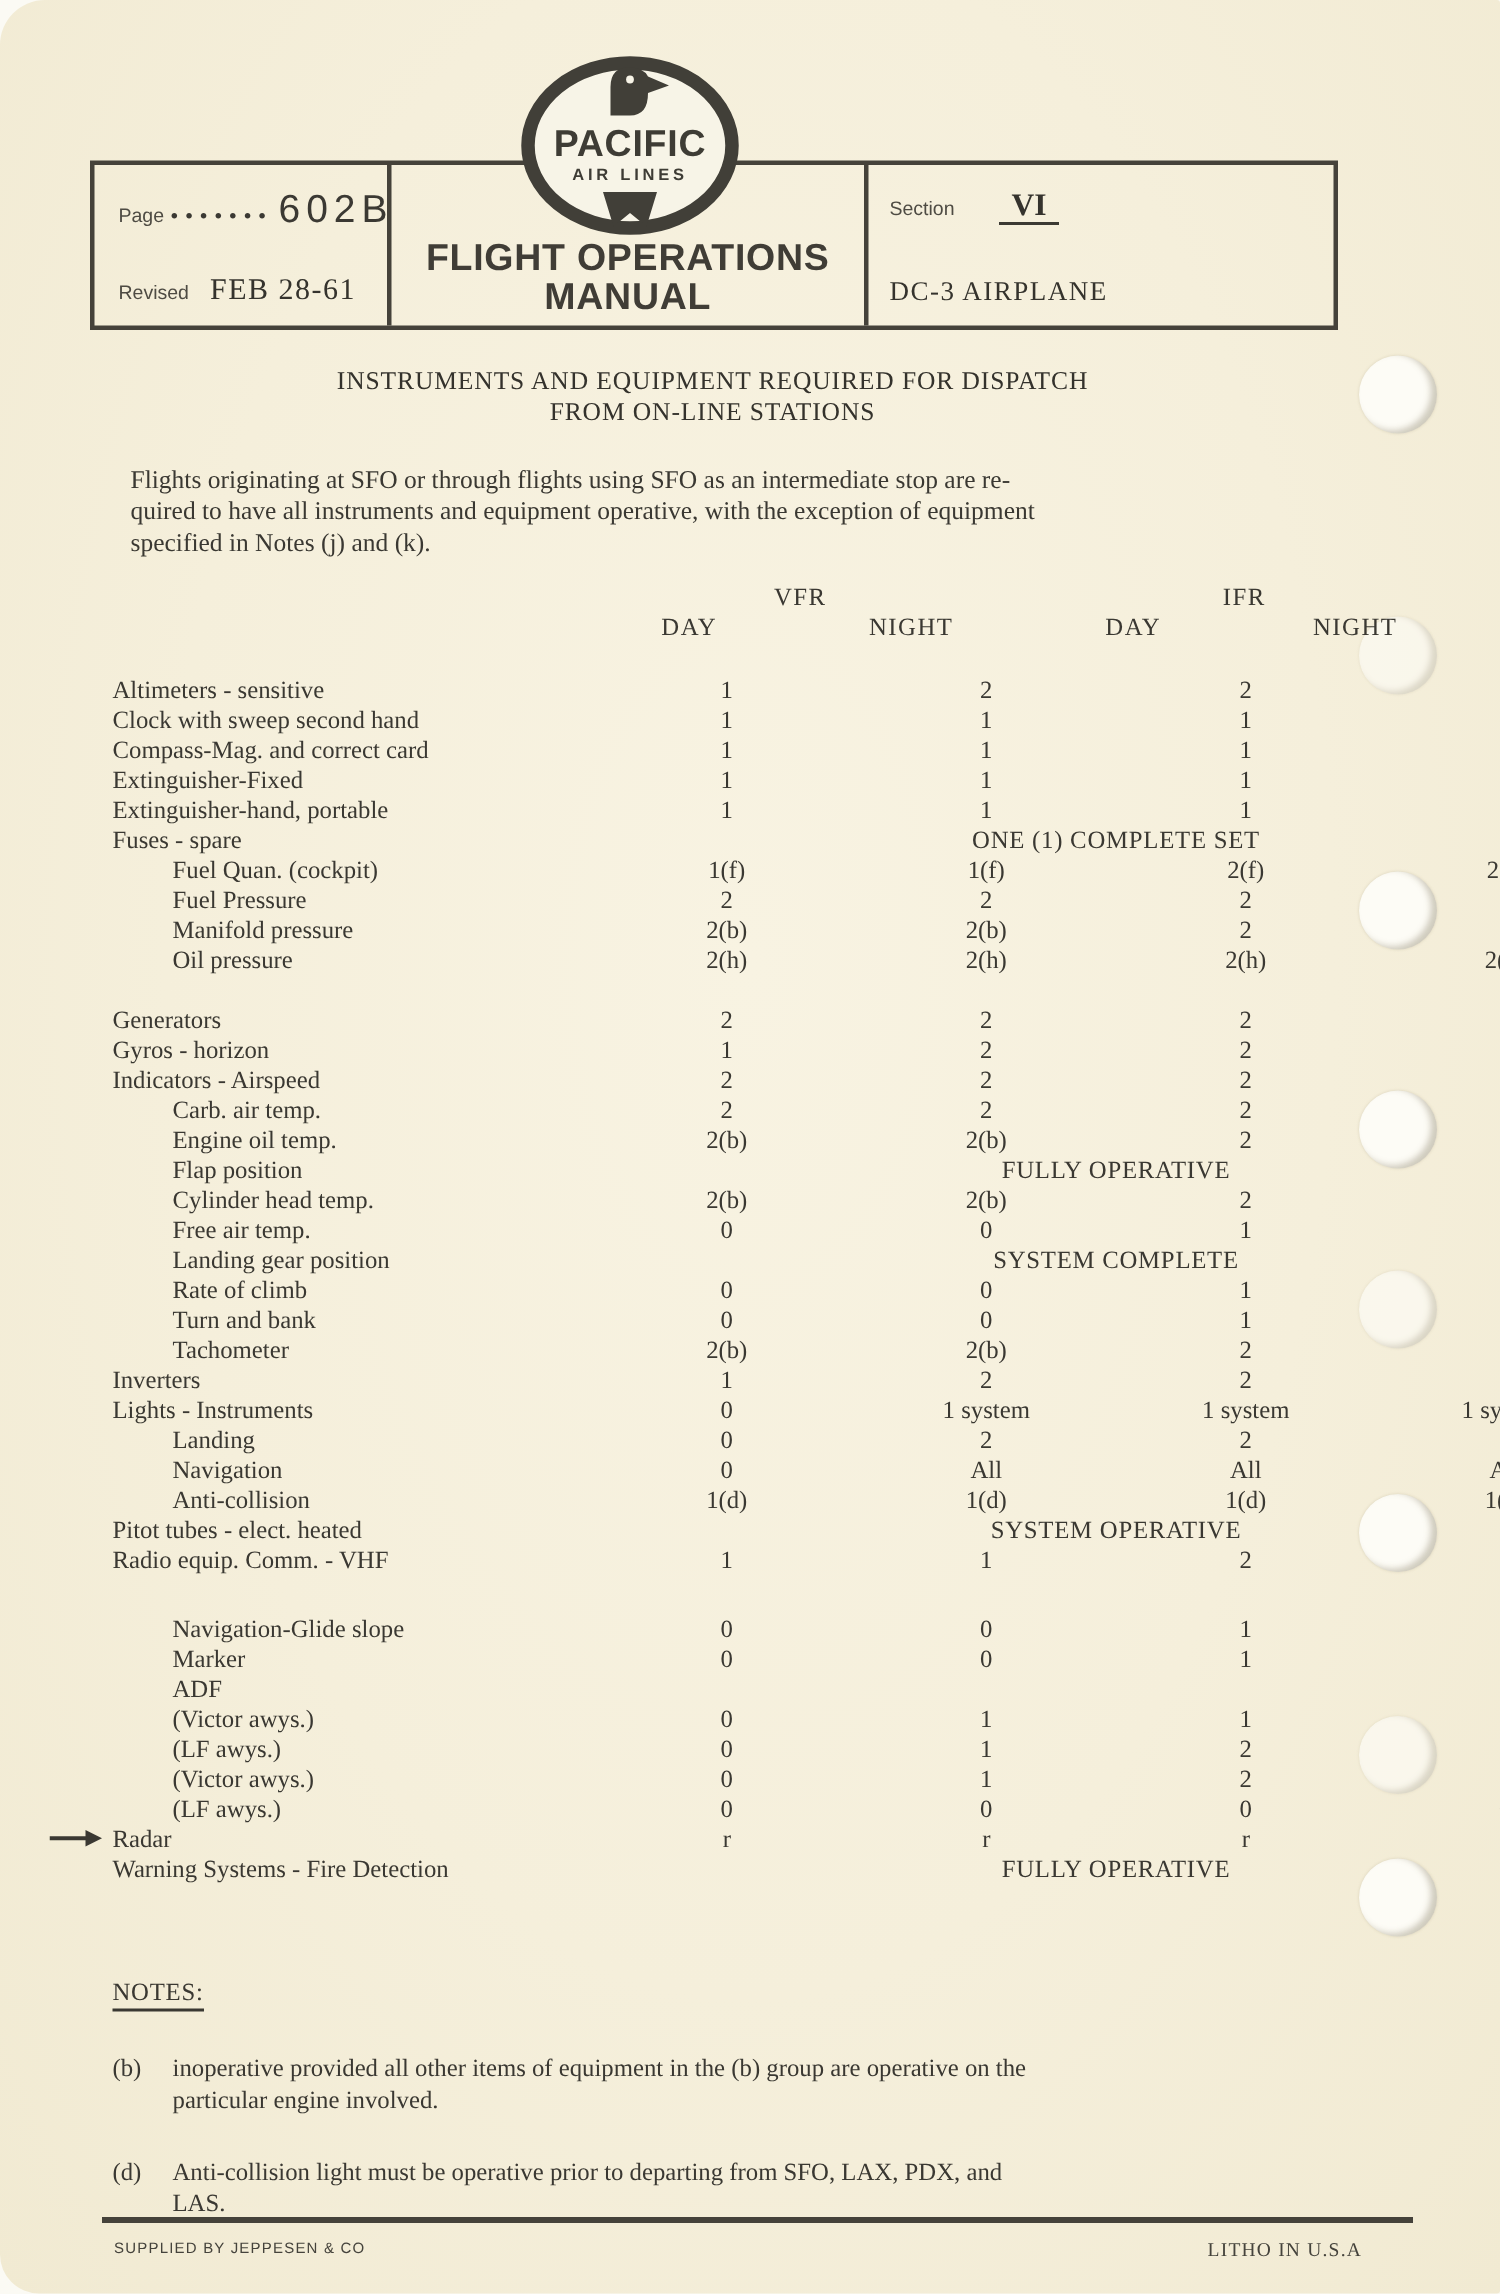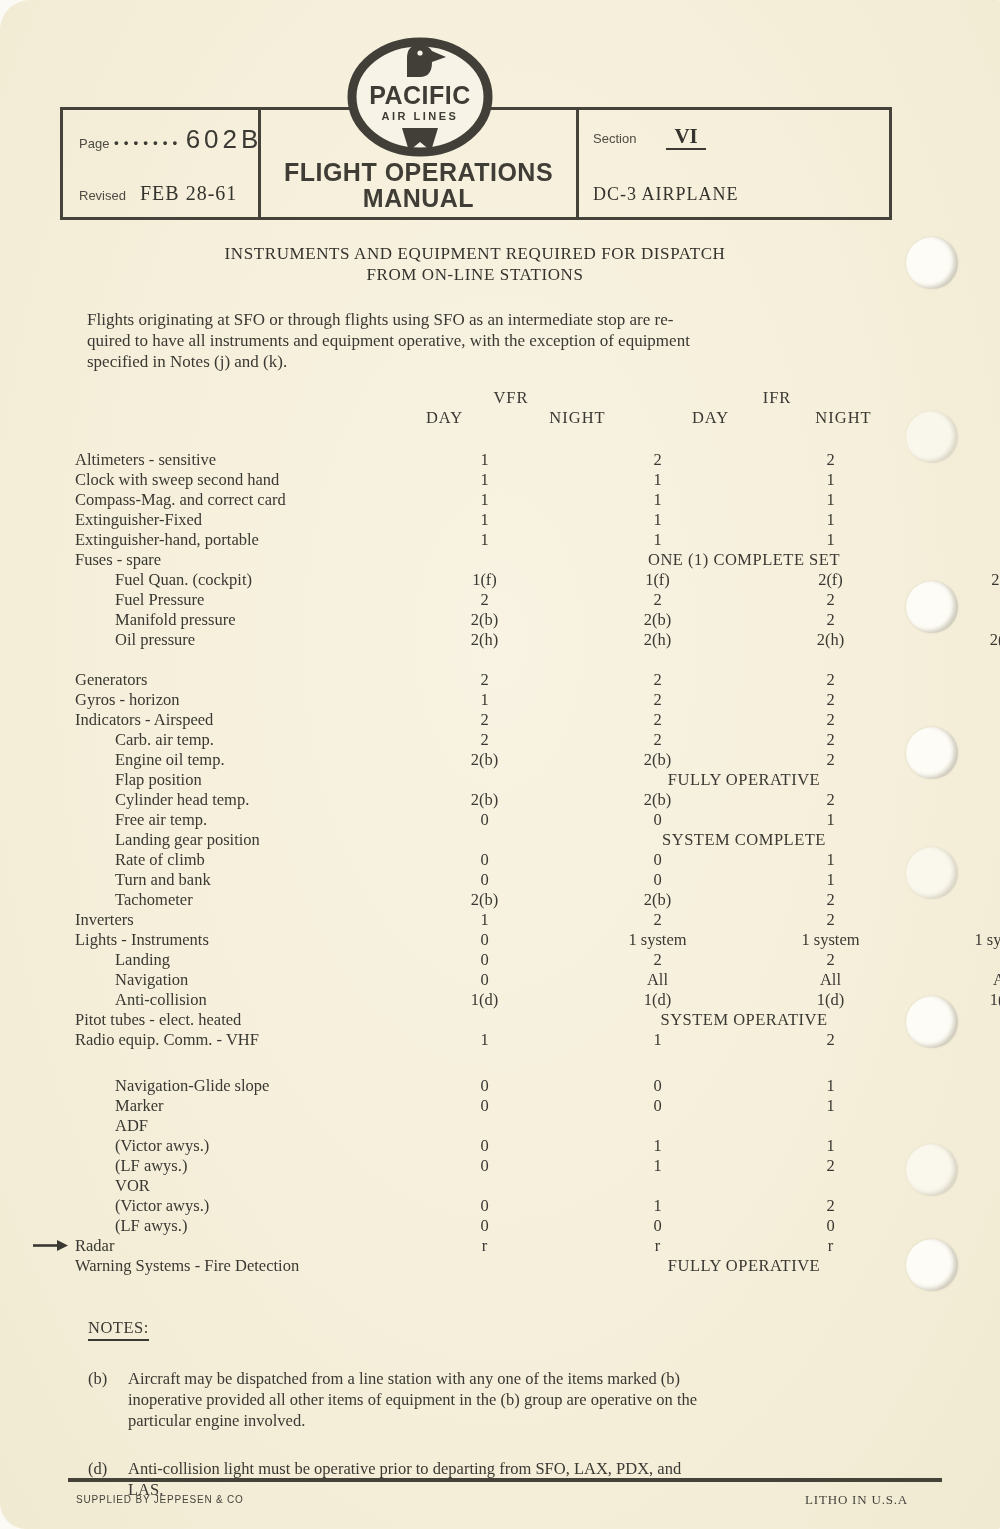--- a/index.html
+++ b/index.html
@@ -24,31 +24,31 @@
   .airplane{font-size:18px;letter-spacing:1px;color:#35332d;}
   
   .logo{position:absolute;left:346px;top:36px;width:148px;height:124px;}
   
   .doc-title{position:absolute;left:75px;top:243px;width:800px;text-align:center;
     font-size:17px;line-height:21px;letter-spacing:0.6px;color:#34322c;}
   .intro{position:absolute;left:87px;top:309px;width:800px;font-size:17px;line-height:21px;color:#3a3832;}
   
   .table{position:absolute;left:75px;top:388px;width:840px;font-size:16.5px;color:#3a3832;}
   .t-row{display:grid;grid-template-columns:303px 133px 133px 133px 133px;height:20px;align-items:baseline;gap:40px;}
-  .t-ghead{display:grid;grid-template-columns:303px 133px 133px 133px 133px;height:20px;}
+  .t-ghead{display:grid;grid-template-columns:303px 133px 133px 133px 133px;height:20px;gap:15px;}
   .t-group{grid-column:2/4;text-align:center;letter-spacing:1px;}
   .t-group.ifr{grid-column:4/6;}
   .t-colhead{text-align:center;letter-spacing:1px;}
   .t-label{white-space:nowrap;position:relative;}
   .t-label.ind{padding-left:40px;}
   .t-val{text-align:center;white-space:nowrap;}
   .t-span{grid-column:2/6;text-align:center;letter-spacing:0.5px;}
   .arrow-svg{position:absolute;left:-42px;top:3px;}
   
-  .notes{position:absolute;left:75px;top:1318px;width:800px;font-size:16.5px;color:#3a3832;margin-left:13px;}
+  .notes{position:absolute;left:75px;top:1318px;width:800px;font-size:16.5px;color:#3a3832;}
   .notes-head{display:inline-block;border-bottom:2px solid #3a3832;letter-spacing:0.5px;padding-bottom:1px;}
   .note-item{display:grid;grid-template-columns:40px 760px;margin-top:27px;line-height:21px;}
   
   .f-rule{position:absolute;left:68px;top:1478px;width:874px;height:4px;background:#45423a;}
   .f-left{position:absolute;left:76px;top:1494px;font-family:"Liberation Sans",sans-serif;
     font-size:10px;letter-spacing:0.8px;color:#45433c;}
   .f-right{position:absolute;right:92px;top:1492px;font-family:Liberation Serif, serif;
     font-size:13px;letter-spacing:0.8px;color:#45433c;}
 </style>
 </head>
@@ -354,23 +354,20 @@
           <div class="t-val">1</div>
         </div>
         <div class="t-row">
           <div class="t-label ind">(LF awys.)</div>
           <div class="t-val">0</div>
           <div class="t-val">1</div>
           <div class="t-val">2</div>
           <div class="t-val">2</div>
         </div>
         <div class="t-row">
-          <div class="t-label ind">VOR</div>
-        </div>
-        <div class="t-row">
           <div class="t-label ind">(Victor awys.)</div>
           <div class="t-val">0</div>
           <div class="t-val">1</div>
           <div class="t-val">2</div>
           <div class="t-val">2</div>
         </div>
         <div class="t-row">
           <div class="t-label ind">(LF awys.)</div>
           <div class="t-val">0</div>
           <div class="t-val">0</div>
@@ -393,21 +390,20 @@
         </div>
       </div>
   </div>
 
   <div class="notes">
     <div class="notes-head">NOTES:</div>
     <div>
         <div class="note-item">
           <div>(b)</div>
           <div>
-            <div>Aircraft may be dispatched from a line station with any one of the items marked (b)</div>
             <div>inoperative provided all other items of equipment in the (b) group are operative on the</div>
             <div>particular engine involved.</div>
           </div>
         </div>
         <div class="note-item">
           <div>(d)</div>
           <div>
             <div>Anti-collision light must be operative prior to departing from SFO,  LAX,  PDX,  and</div>
             <div>LAS.</div>
           </div>

